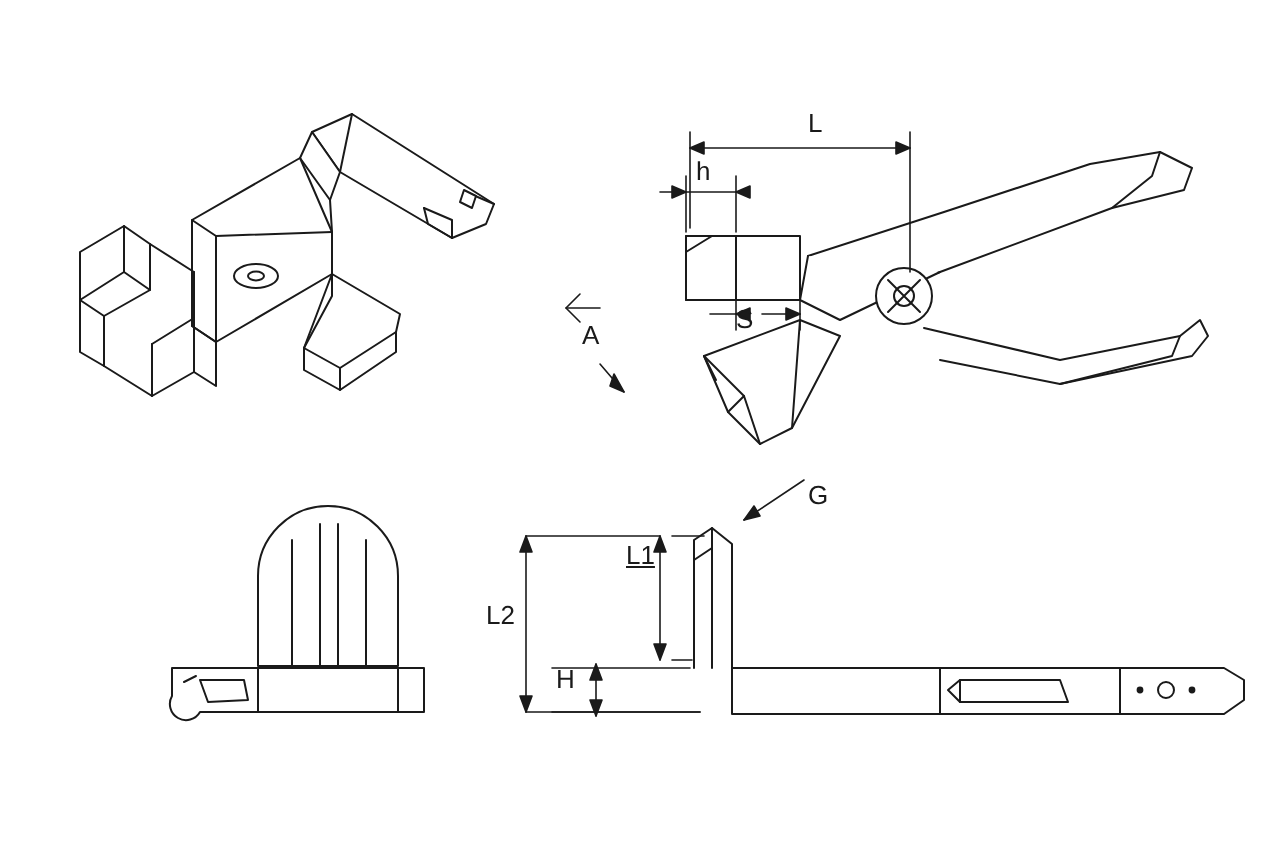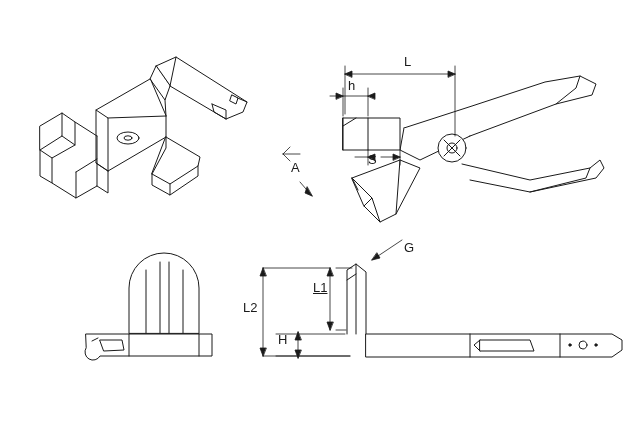--- a/index.html
+++ b/index.html
@@ -183,17 +183,17 @@
       </g>
 
     </g>
   </svg>
 
   <div class="lbl" style="left:404px; top:55px;">L</div>
   <div class="lbl" style="left:348px; top:79px;">h</div>
   <div class="lbl" style="left:368px; top:153px;">S</div>
   <div class="lbl" style="left:291px; top:161px;">A</div>
   <div class="lbl" style="left:404px; top:241px;">G</div>
-  <div class="lbl" style="left:313px; top:281px;text-decoration:underline;">L1</div>
+  <div class="lbl" style="left:313px; top:271px;text-decoration:underline;">L1</div>
   <div class="lbl" style="left:243px; top:301px;">L2</div>
   <div class="lbl" style="left:278px; top:333px;">H</div>
 
 </div>
 
 </body></html>

